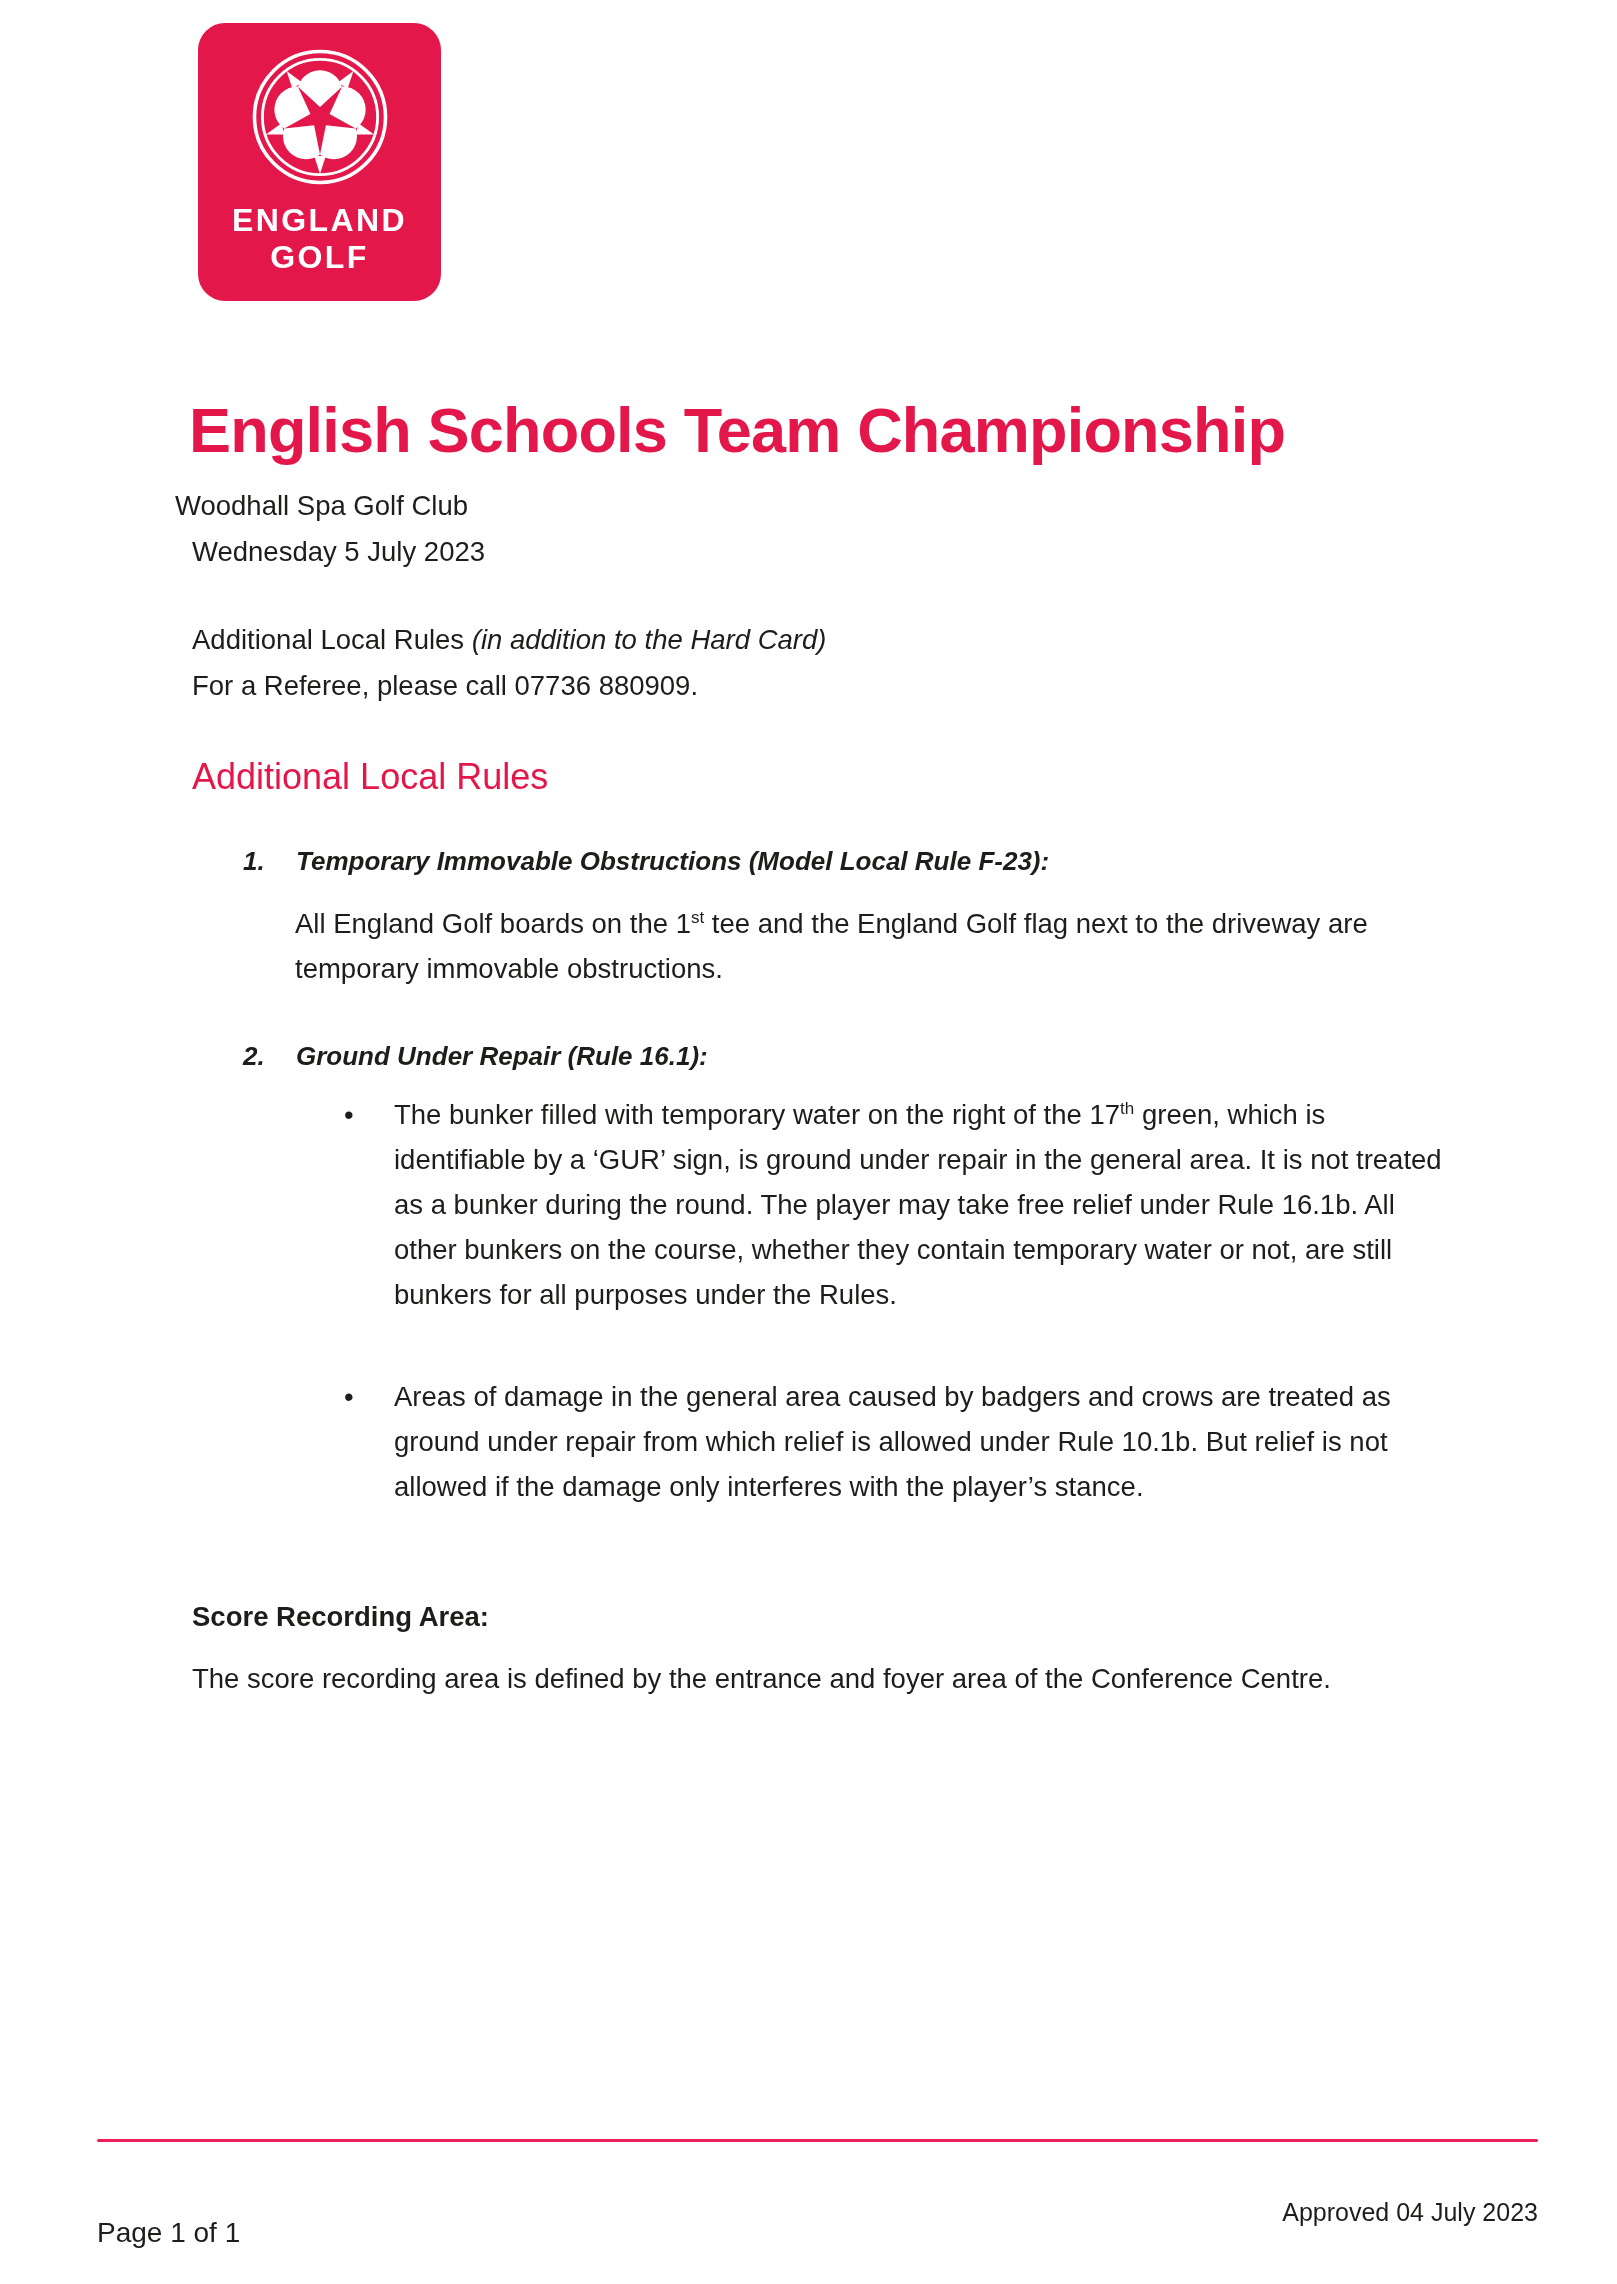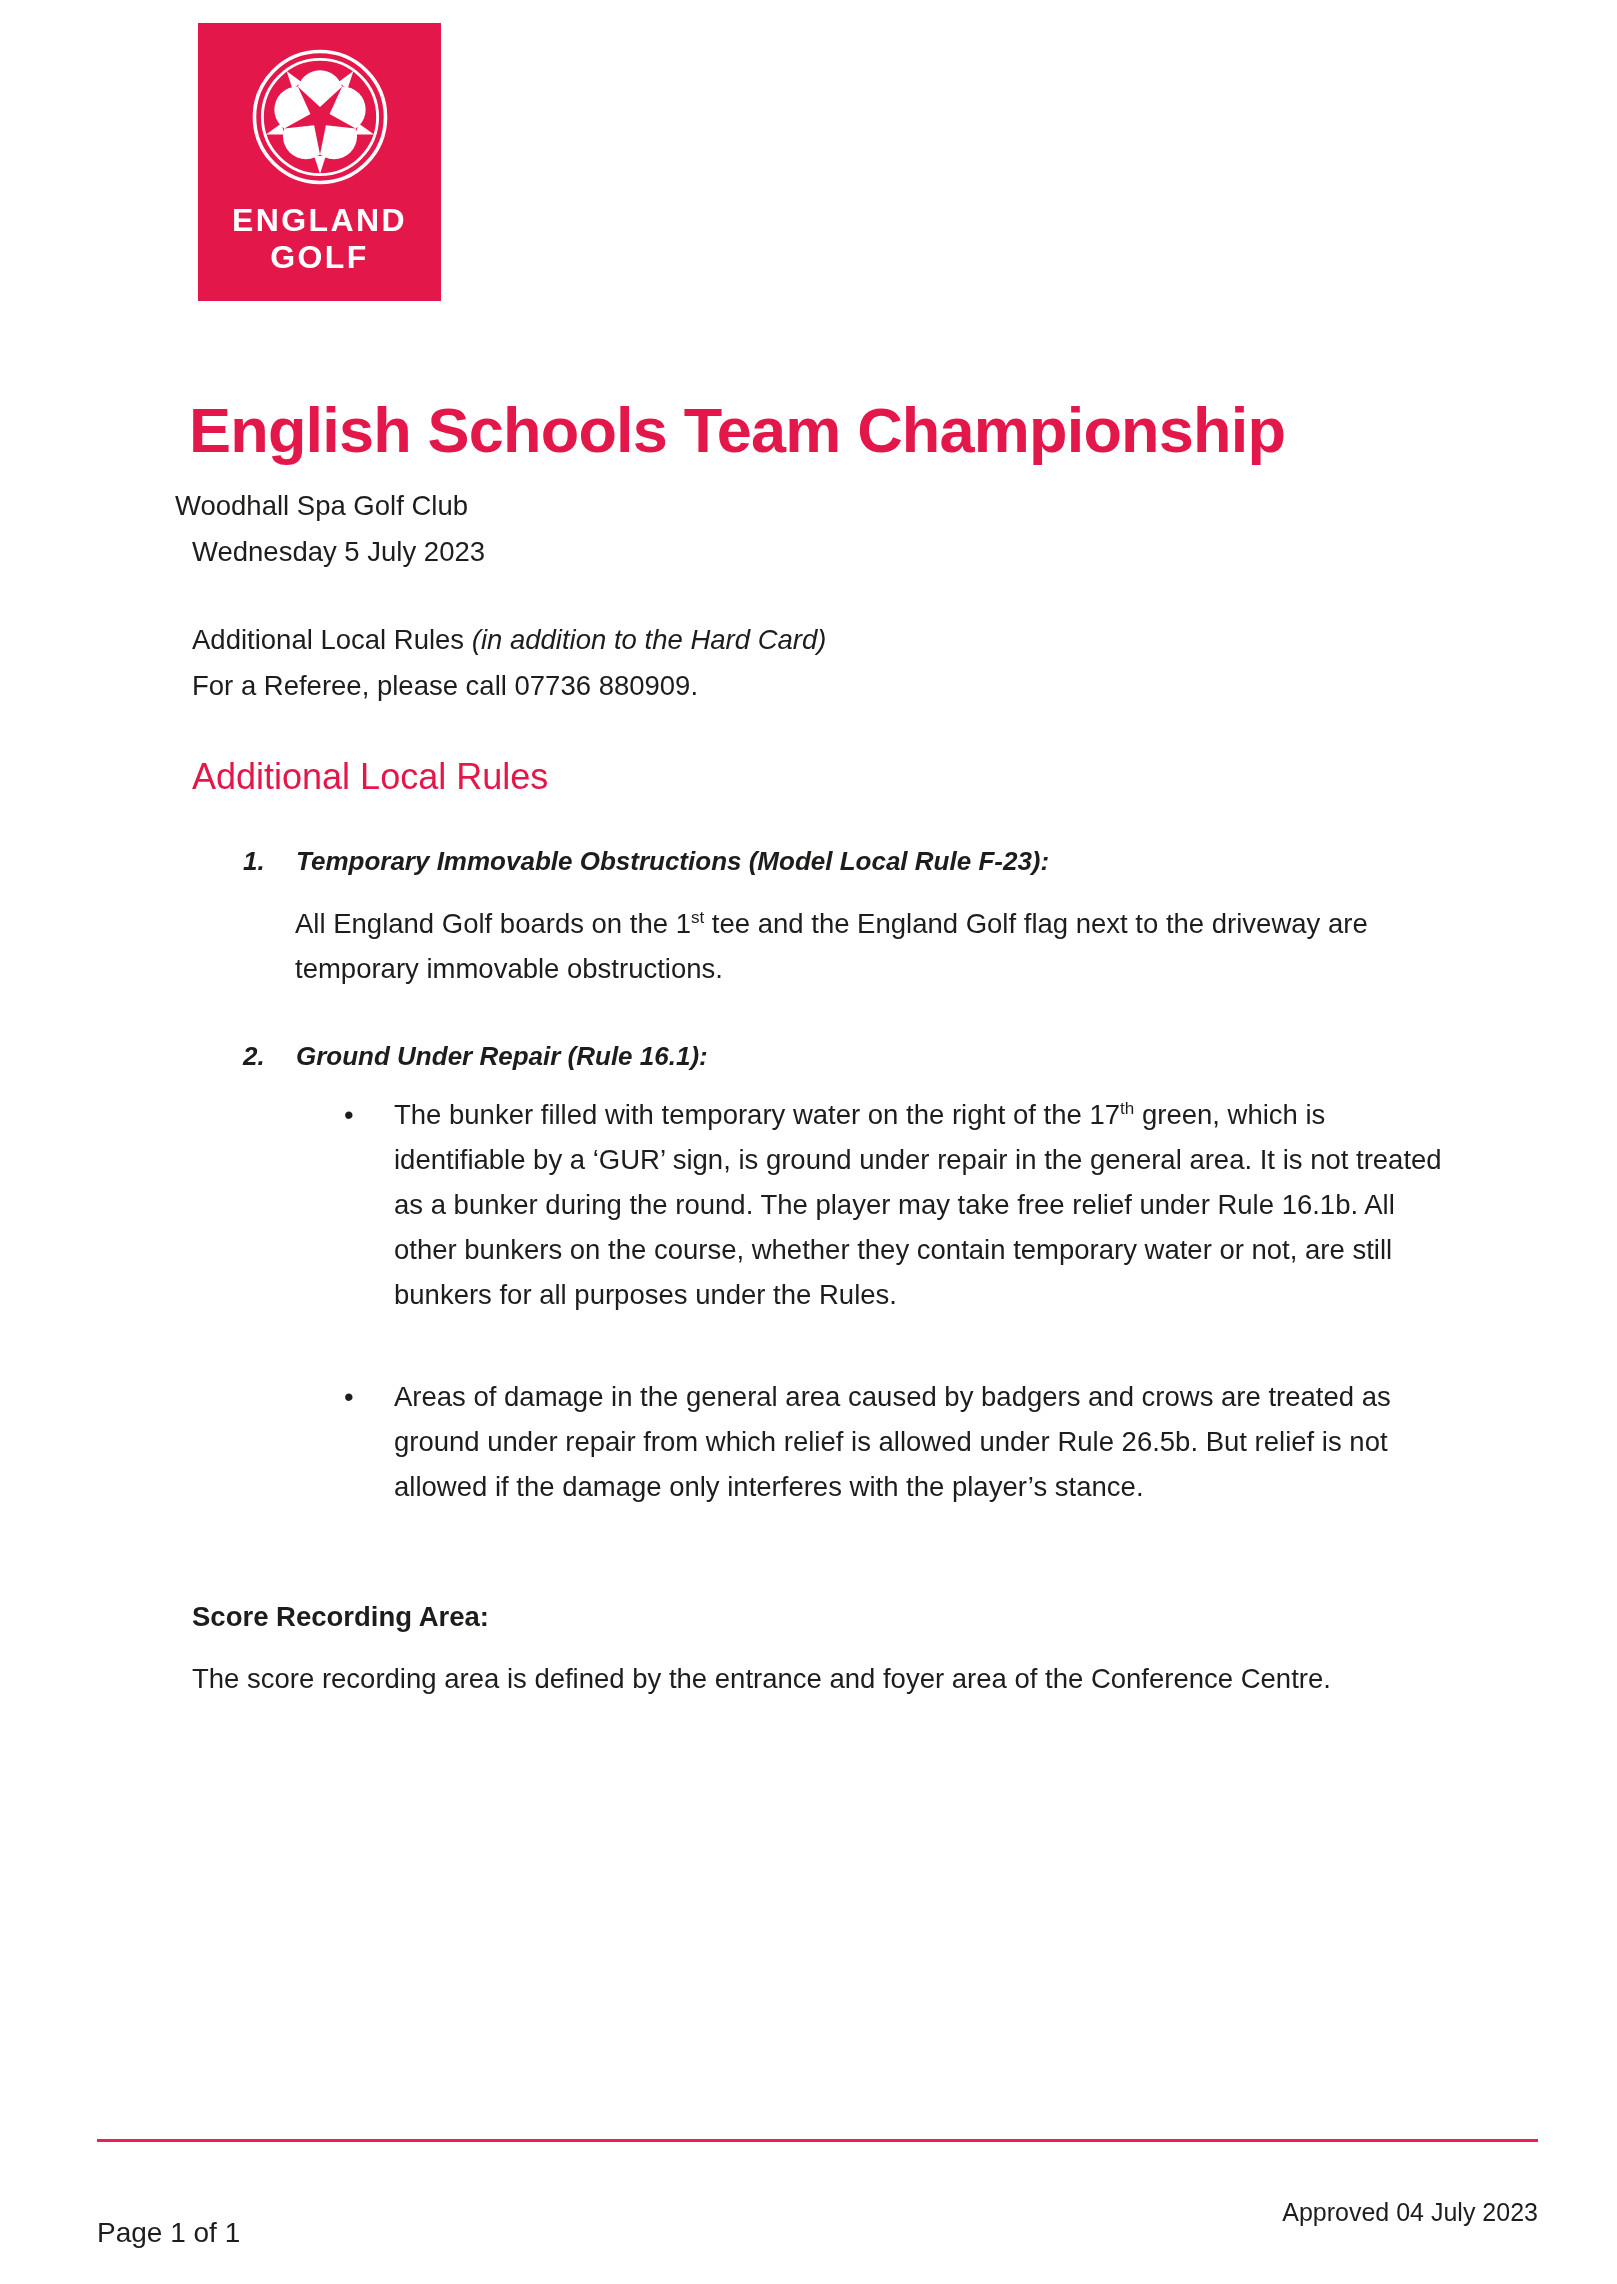--- a/index.html
+++ b/index.html
@@ -8,21 +8,21 @@
     --text:#1d1d1b;
   }
   *{margin:0;padding:0;box-sizing:border-box;}
   html,body{background:#ffffff;}
   body{
     width:1617px;height:2284px;
     position:relative;
     font-family:"Liberation Sans", sans-serif;
     color:var(--text);
   }
-  .abs{position:absolute;}
+  .abs{position:absolute;border-radius:27px;}
 
   
   #logo{
     left:198px;top:22.6px;width:243px;height:278px;
     background:var(--red);
     display:flex;flex-direction:column;align-items:center;
   }
   #logo svg{margin-top:22.6px;}
   .logo-text{
     margin-top:13px;
@@ -122,21 +122,21 @@
 
   <p id="item2" class="abs list-item"><span class="num">2.</span><span>Ground Under Repair (Rule 16.1):</span></p>
 
   <div id="bullet1" class="abs bullet-row">
     <span class="marker">•</span>
     <div class="btext body-line"><span>The bunker filled with temporary water on the right of the 17</span><sup>th</sup><span> green, which is identifiable by a ‘GUR’ sign, is ground under repair in the general area. It is not treated as a bunker during the round. The player may take free relief under Rule 16.1b. All other bunkers on the course, whether they contain temporary water or not, are still bunkers for all purposes under the Rules.</span></div>
   </div>
 
   <div id="bullet2" class="abs bullet-row">
     <span class="marker">•</span>
-    <div class="btext body-line">Areas of damage in the general area caused by badgers and crows are treated as ground under repair from which relief is allowed under Rule 26.5b. But relief is not allowed if the damage only interferes with the player’s stance.</div>
+    <div class="btext body-line">Areas of damage in the general area caused by badgers and crows are treated as ground under repair from which relief is allowed under Rule 10.1b. But relief is not allowed if the damage only interferes with the player’s stance.</div>
   </div>
 
   <p id="score-heading" class="abs body-line">Score Recording Area:</p>
   <p id="score-para" class="abs body-line">The score recording area is defined by the entrance and foyer area of the Conference Centre.</p>
 
   <div id="footer-rule" class="abs"></div>
   <p id="page-label" class="abs">Page 1 of 1</p>
   <p id="approved" class="abs">Approved 04 July 2023</p>
 
 </div>

